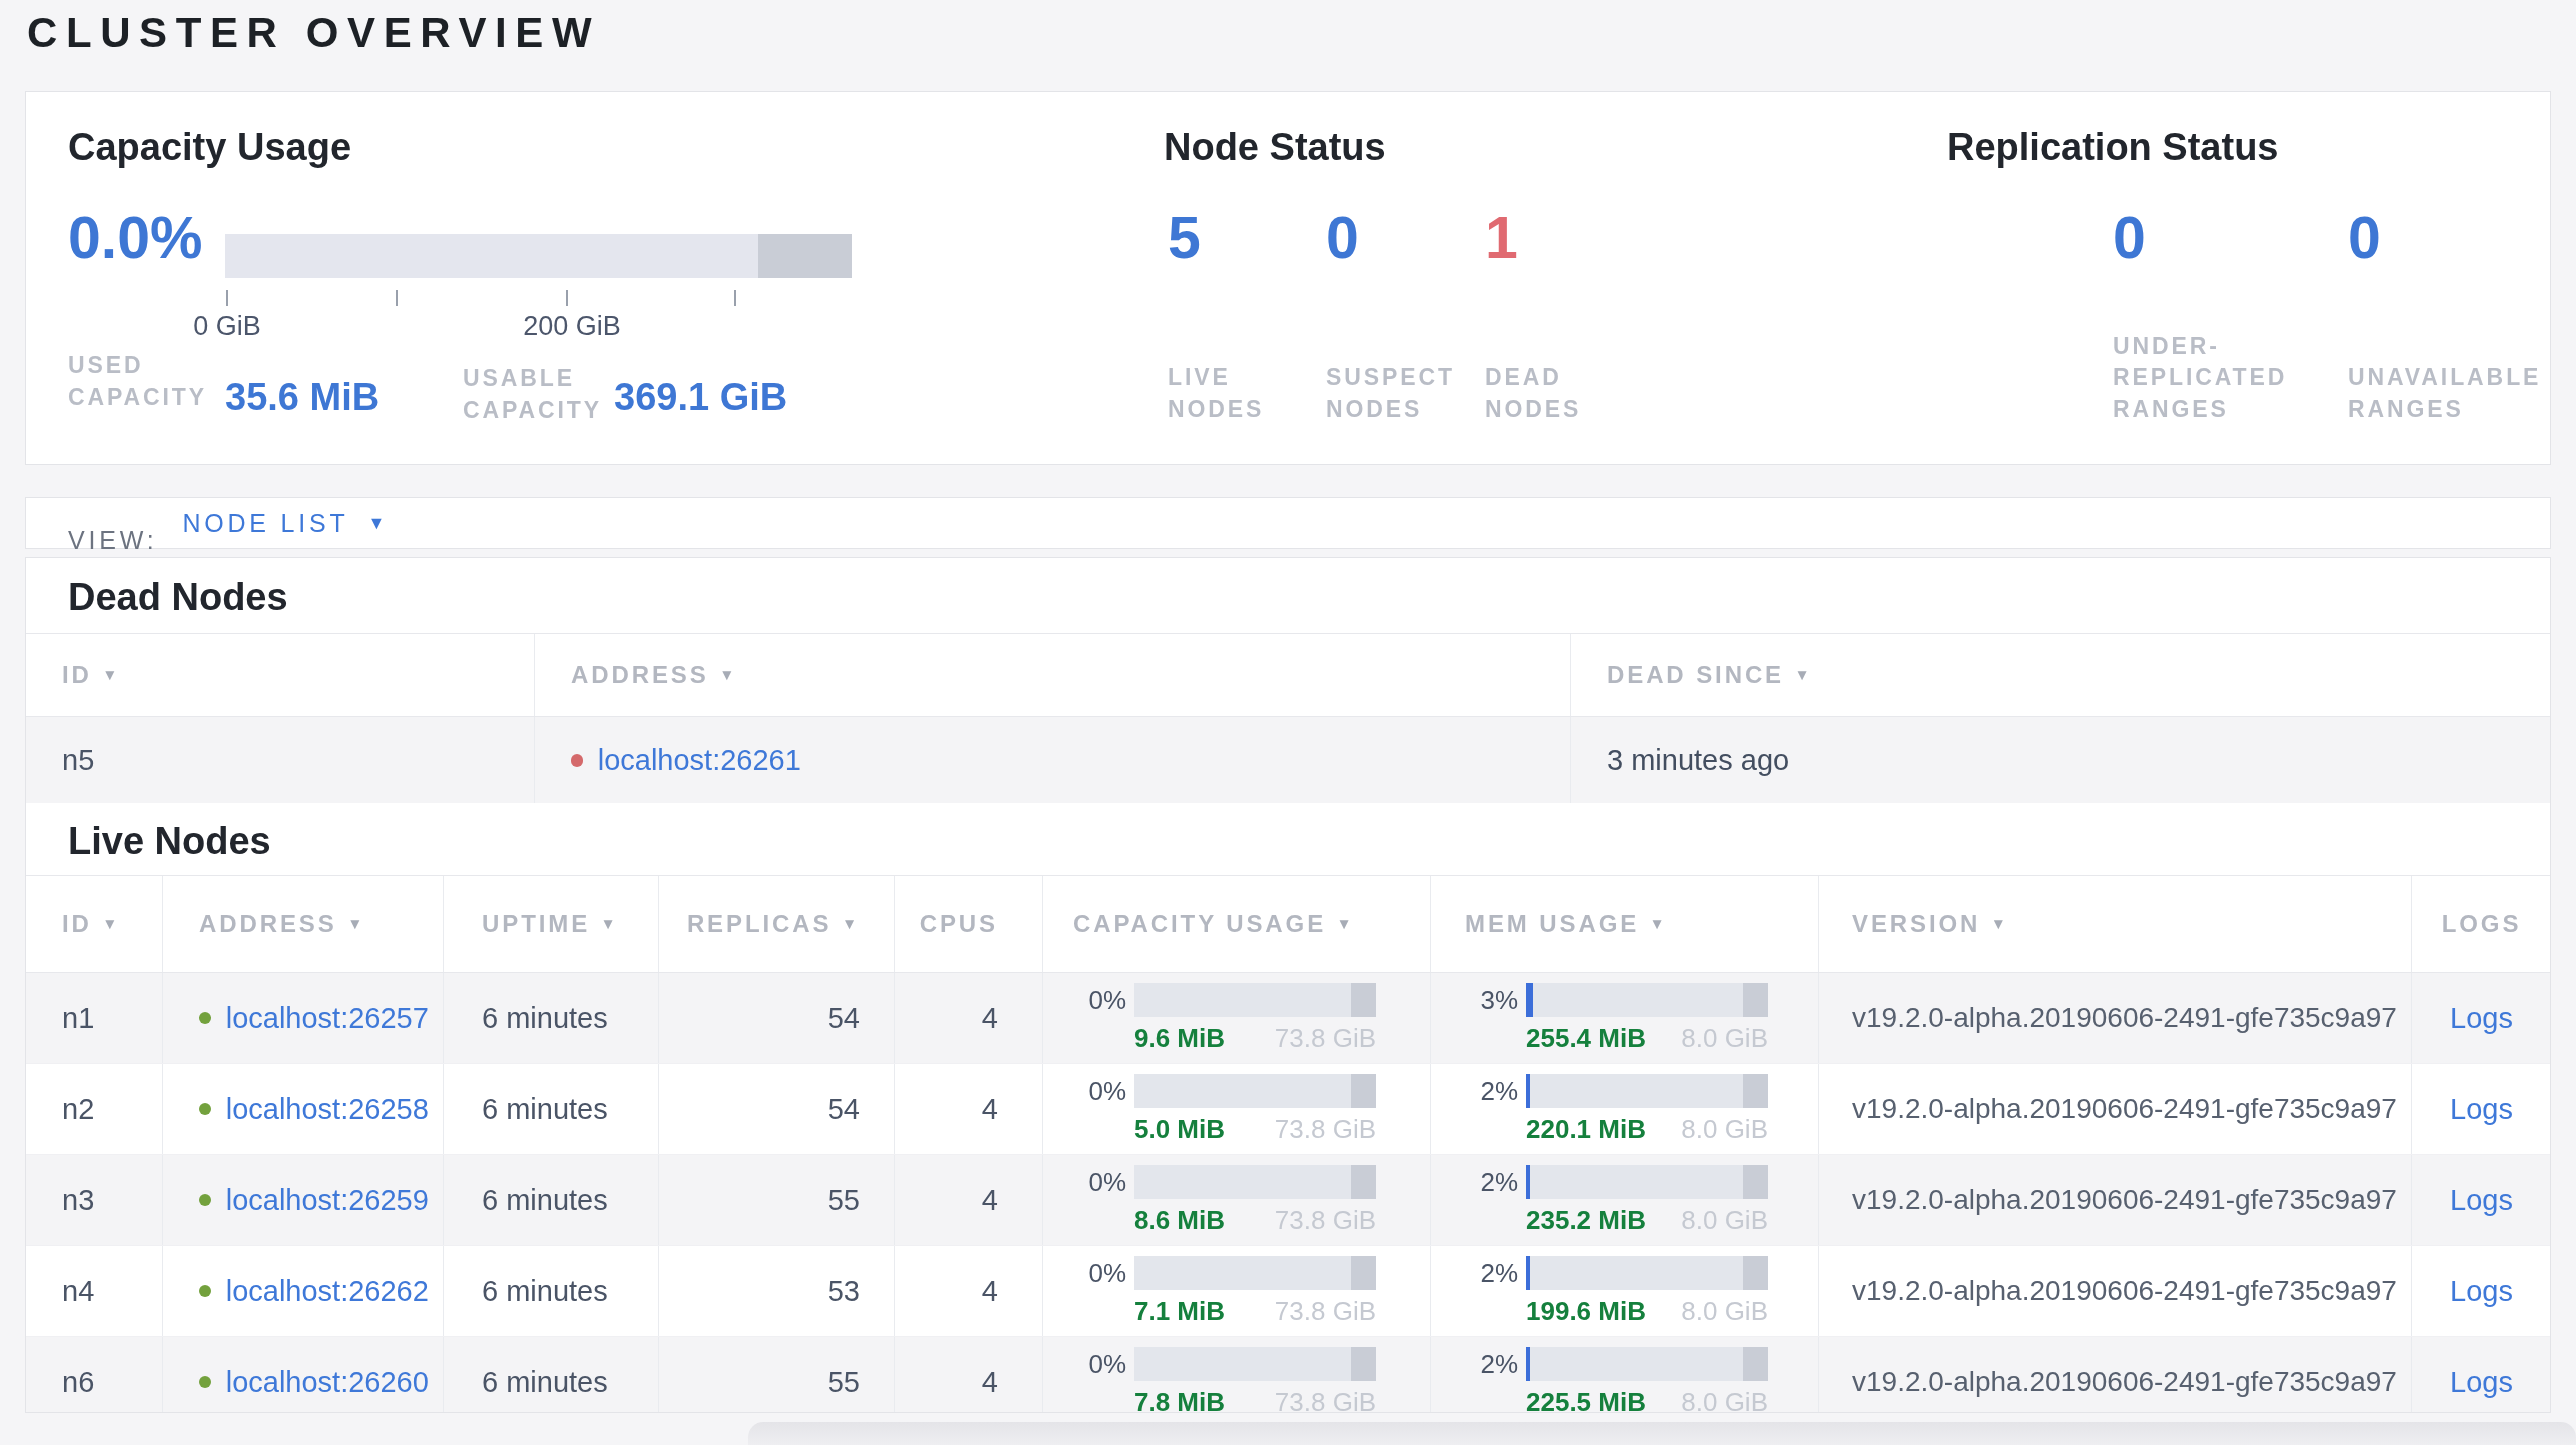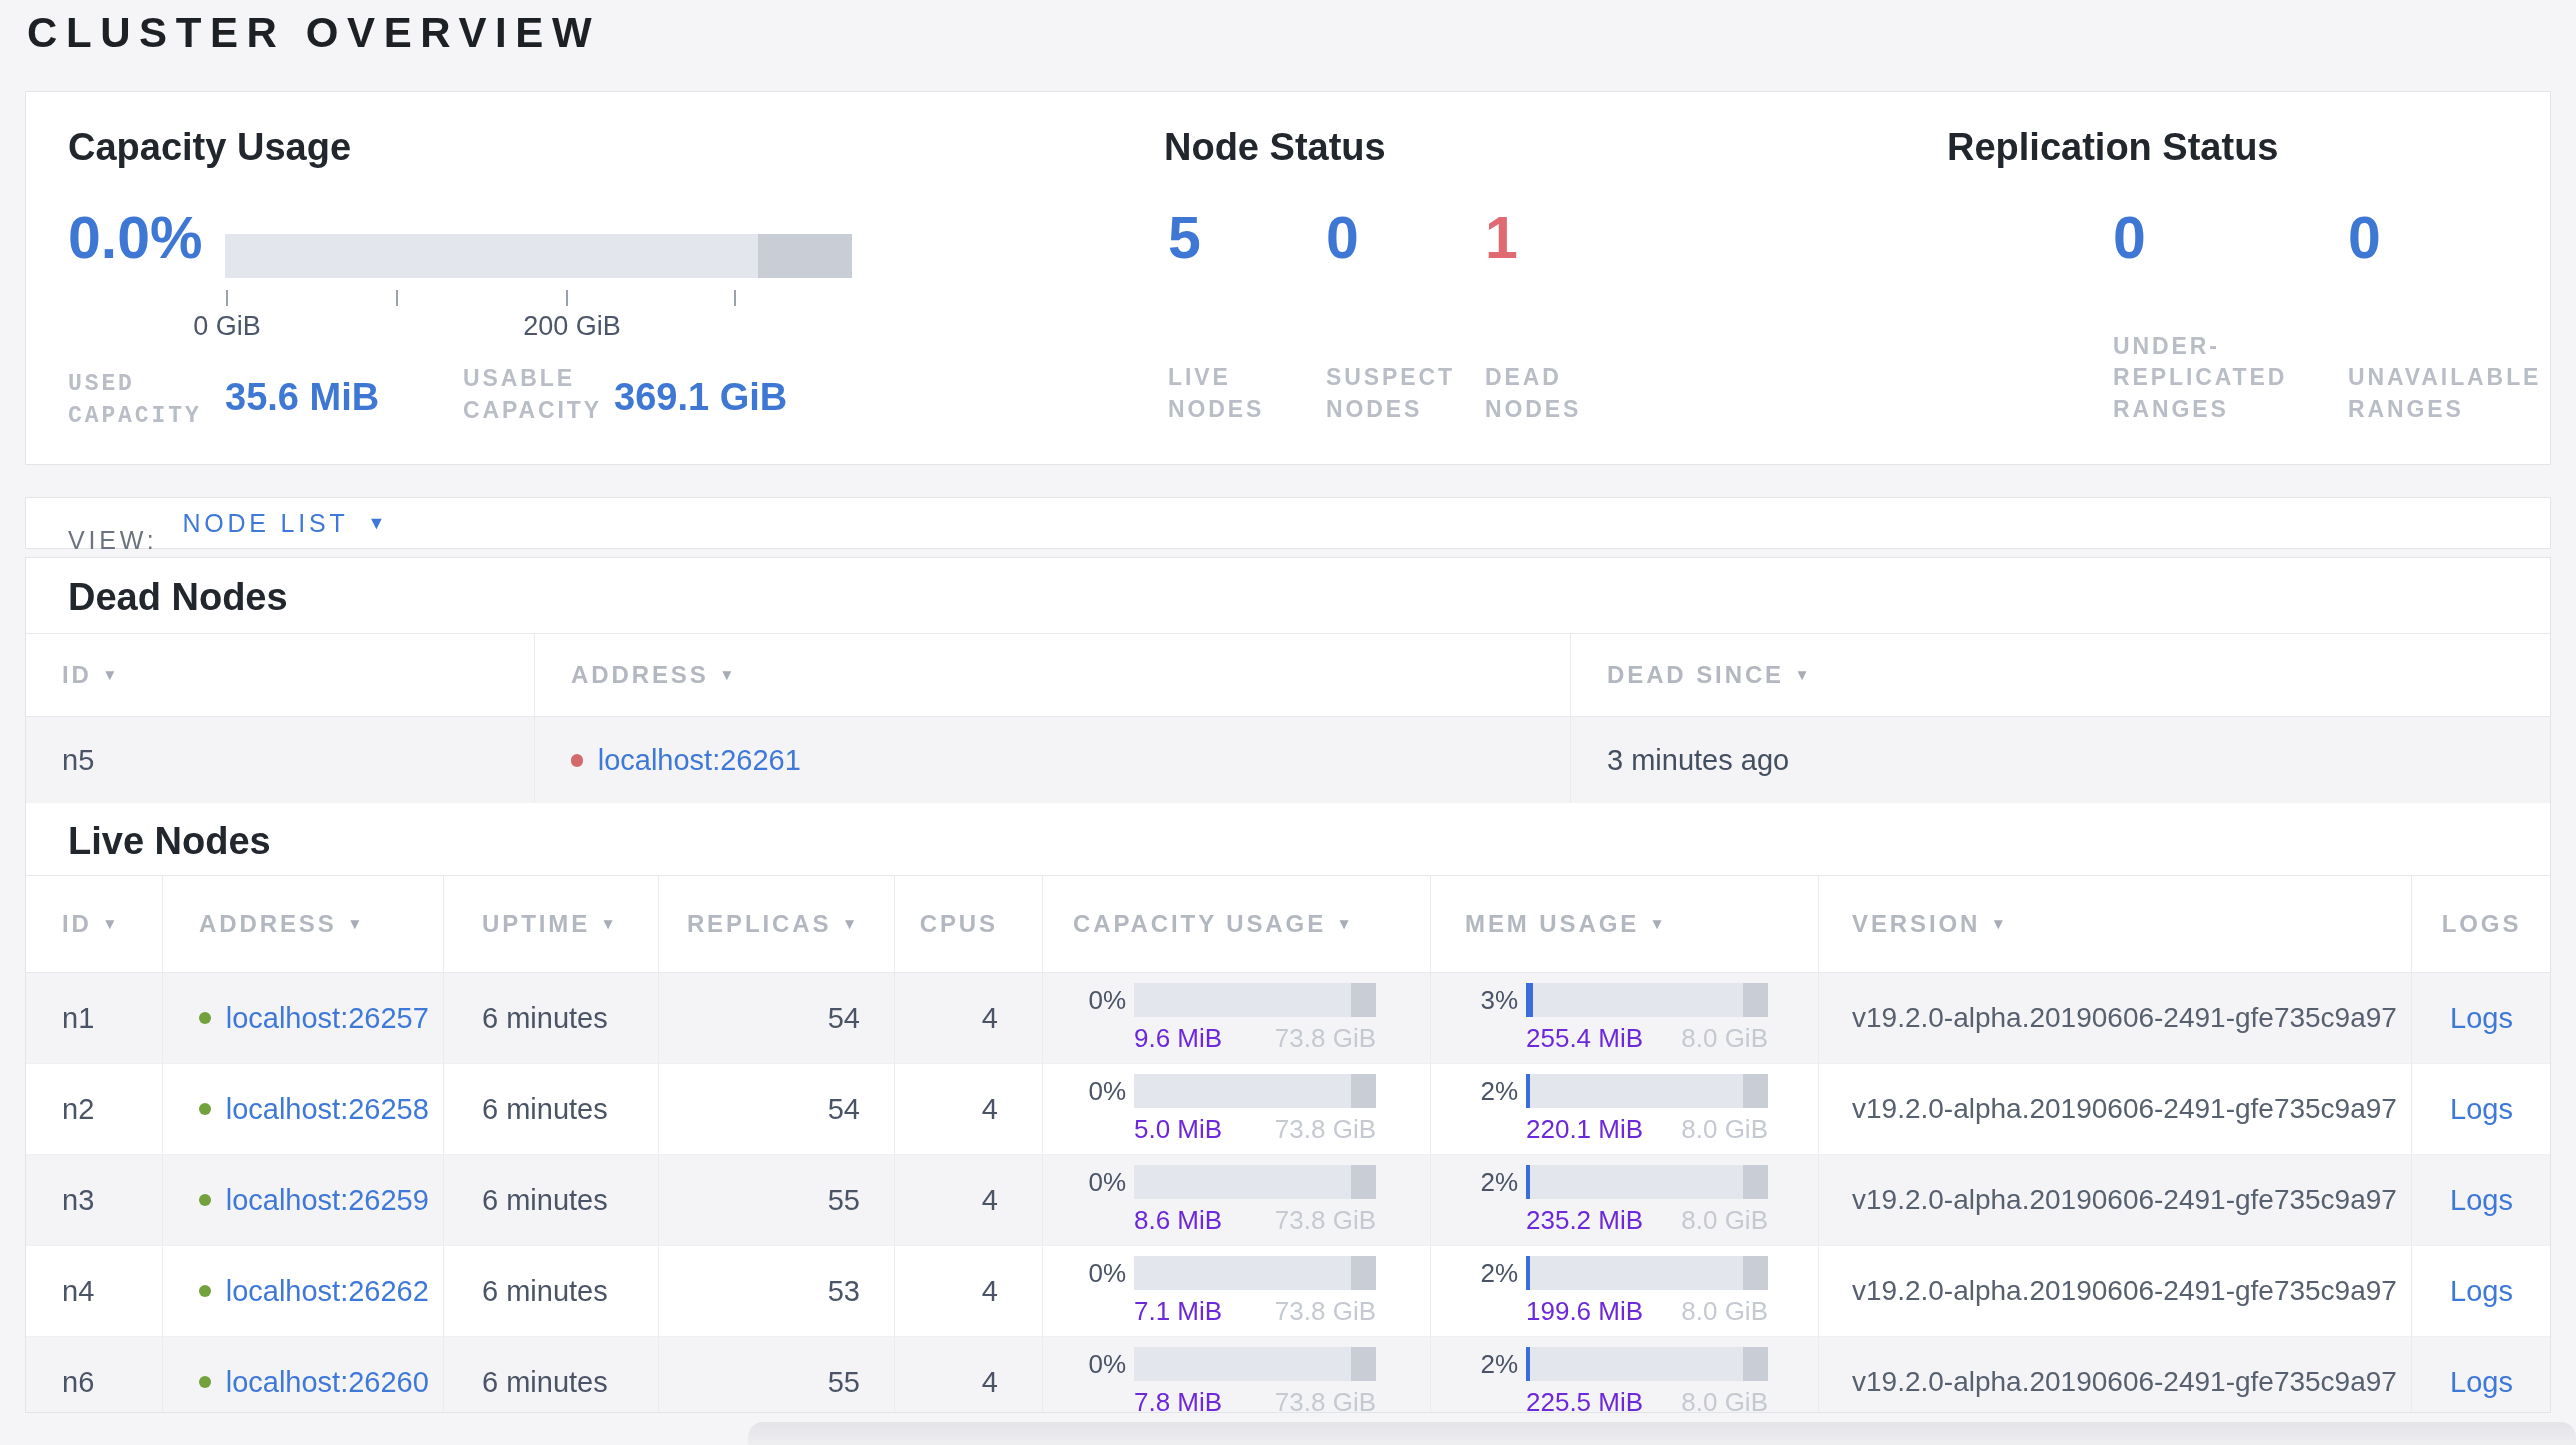--- a/index.html
+++ b/index.html
@@ -26,21 +26,21 @@
   #ns-title  { left:1138px; }
   #rs-title  { left:1921px; }
 
   #cap-pct { position:absolute; left:42px; top:111px; font-size:59px; font-weight:bold; color:#3e77d4; line-height:71px; }
   #cap-bar { position:absolute; left:199px; top:142px; width:627px; height:44px; background:#e4e6ee; }
   #cap-bar .cap-seg-dark { position:absolute; right:0; top:0; width:94px; height:100%; background:#c9cdd6; }
   .tick { position:absolute; top:198px; width:1.9px; height:16px; background:#99a0ac; }
   .tick-lbl { position:absolute; top:219px; font-size:27px; color:#4c566b; transform:translateX(-50%); white-space:nowrap; }
 
   .cap-label { position:absolute; font-size:23px; font-weight:bold; letter-spacing:2.9px; color:#b9bdc6; line-height:31.5px; }
-  #used-label   { left:42px;  top:277px; width:167px;font-family:Liberation Mono, monospace; }
+  #used-label   { left:42px;  top:258px; width:167px; }
   #usable-label { left:437px; top:271px; width:177px; }
   .cap-value { position:absolute; top:281px; font-size:38px; font-weight:bold; color:#3e77d4; line-height:48px; white-space:nowrap; }
   #used-value   { left:199px; }
   #usable-value { left:588px; }
 
   .stat { position:absolute; top:111px; height:222px; display:flex; flex-direction:column; }
   .stat .v { font-size:59px; font-weight:bold; color:#3e77d4; line-height:71px; }
   .stat .v.red { color:#e06a71; }
   .stat .lbl { margin-top:auto; font-size:23px; font-weight:bold; letter-spacing:2.9px; color:#b9bdc6; line-height:31.5px; }
   #ns1 { left:1142px; width:153px; } #ns2 { left:1300px; width:153px; } #ns3 { left:1459px; width:164px; }
@@ -94,21 +94,21 @@
   .td-ver { font-size:28px; color:#57606f; }
 
   
   .usage { display:flex; flex-direction:column; }
   .bline { display:flex; align-items:center; }
   .pct { width:53px; text-align:right; font-size:26px; color:#4a5466; margin-right:7.6px; }
   .bar { position:relative; width:242px; height:34px; background:#e3e6ec; overflow:hidden; }
   .seg-dark { position:absolute; right:0; top:0; width:10%; height:100%; background:#c9cdd6; }
   .seg-blue { position:absolute; left:0; top:0; height:100%; background:#3c6ed9; }
   .vline { display:flex; justify-content:space-between; width:242px; margin-left:61px; margin-top:6.7px; font-size:26px; line-height:29px; }
-  .vline .used  { color:#6d28d9; }
+  .vline .used  { color:#15803d;font-weight:bold; }
   .vline .total { color:#c5c9d1; }
 
   
   #bottom-shadow { position:absolute; left:748px; right:0; top:1422px; height:24px;
     background:linear-gradient(180deg,#e4e4e8,#efeff2); border-radius:15.3px 15.3px 0 0; }
 </style>
 </head>
 <body>
 
 <div id="page-title">CLUSTER OVERVIEW</div>

